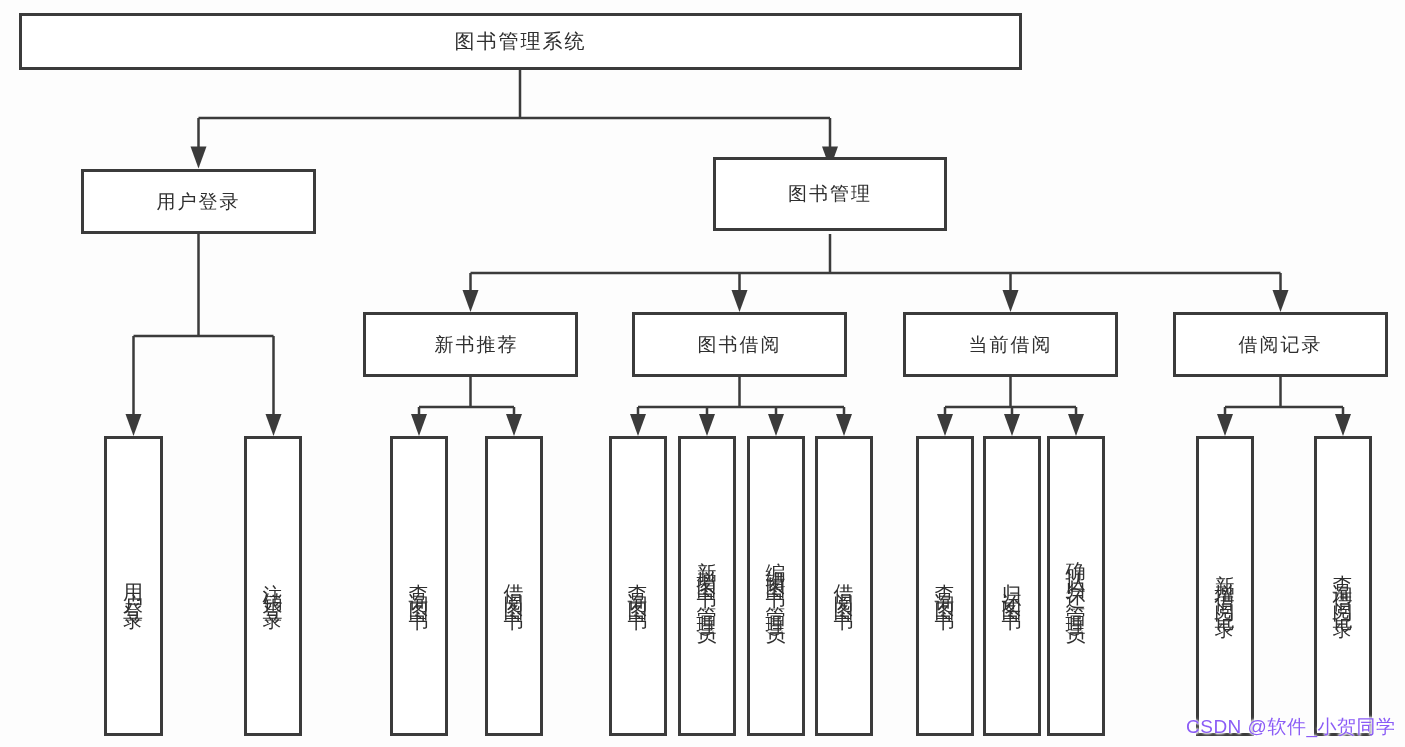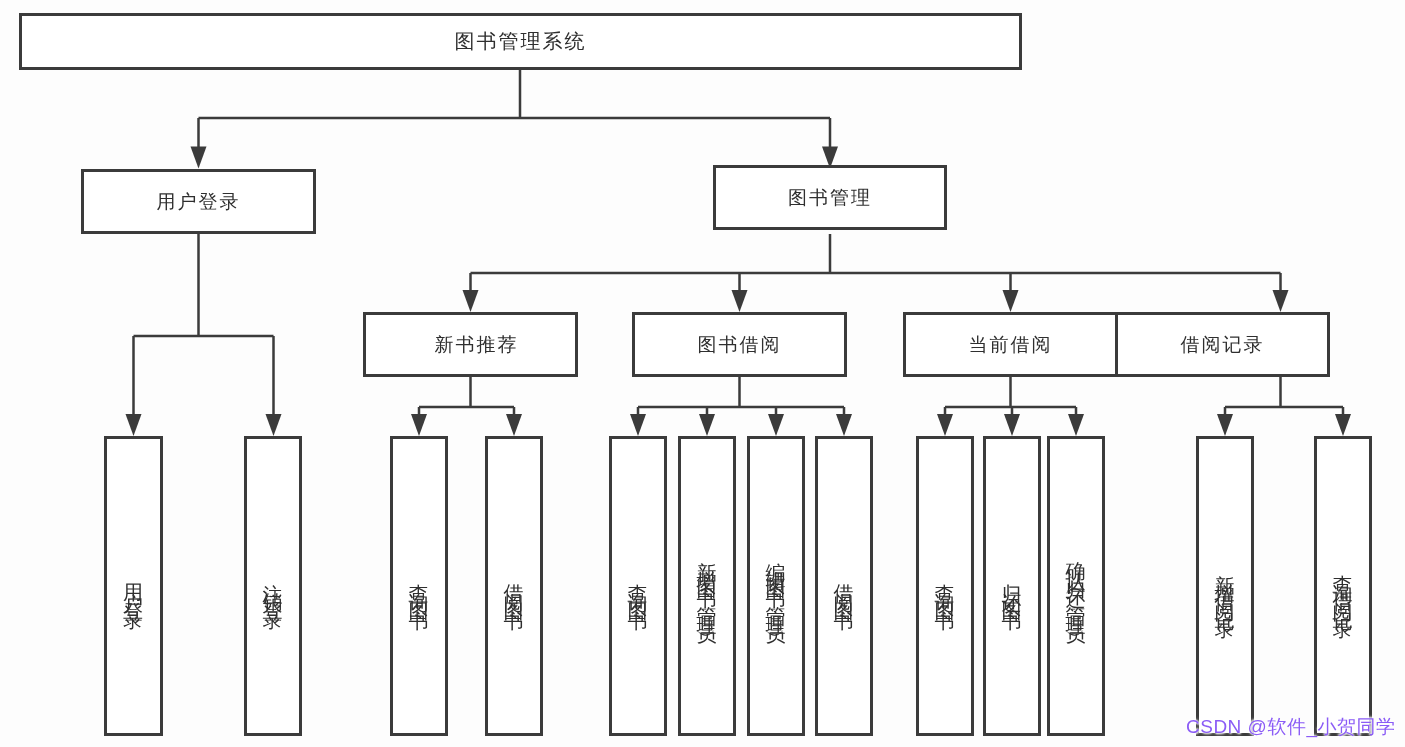--- a/index.html
+++ b/index.html
@@ -77,34 +77,34 @@
   </g>
 </svg>
 
 <div class="box title" style="left:19px;top:13px;width:1003px;height:57px;">
   <span class="hlabel">图书管理系统</span>
 </div>
 
 <div class="box" style="left:81px;top:169px;width:235px;height:65px;">
   <span class="hlabel">用户登录</span>
 </div>
-<div class="box" style="left:713px;top:165px;width:234px;height:65px;">
+<div class="box" style="left:713px;top:157px;width:234px;height:74px;">
   <span class="hlabel">图书管理</span>
 </div>
 
 <div class="box" style="left:363px;top:312px;width:215px;height:65px;padding-left:12px;">
   <span class="hlabel">新书推荐</span>
 </div>
 <div class="box" style="left:632px;top:312px;width:215px;height:65px;text-align:right;">
   <span class="hlabel">图书借阅</span>
 </div>
 <div class="box" style="left:903px;top:312px;width:215px;height:65px;">
   <span class="hlabel">当前借阅</span>
 </div>
-<div class="box" style="left:1115px;top:312px;width:215px;height:65px;">
+<div class="box" style="left:1173px;top:312px;width:215px;height:65px;">
   <span class="hlabel">借阅记录</span>
 </div>
 
 <div class="box" style="left:104px;top:436px;width:59px;height:300px;">
   <span class="vtext">用户登录</span>
 </div>
 <div class="box" style="left:244px;top:436px;width:58px;height:300px;">
   <span class="vtext">注销登录</span>
 </div>
 

